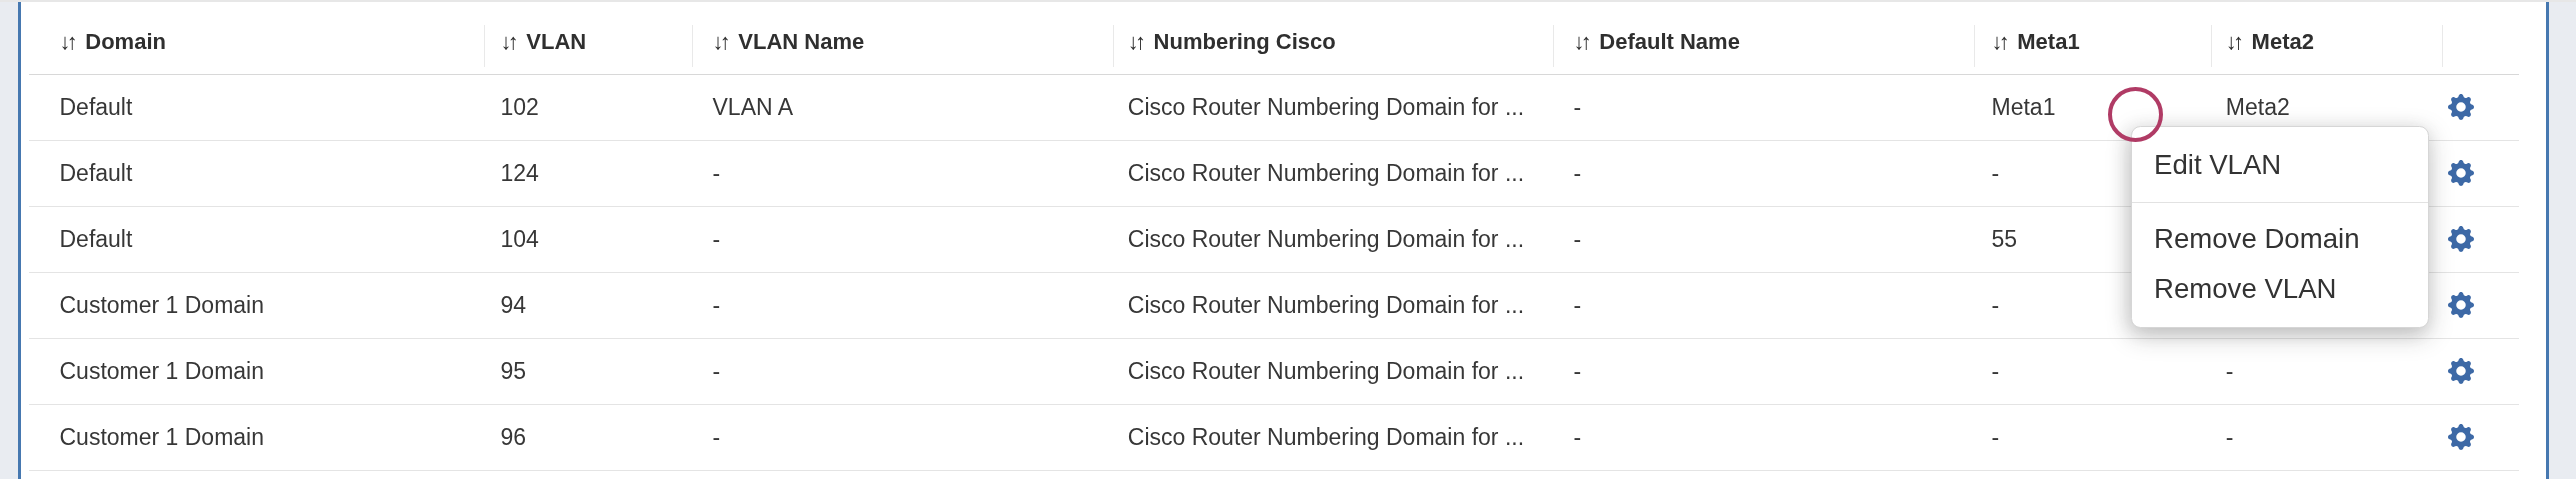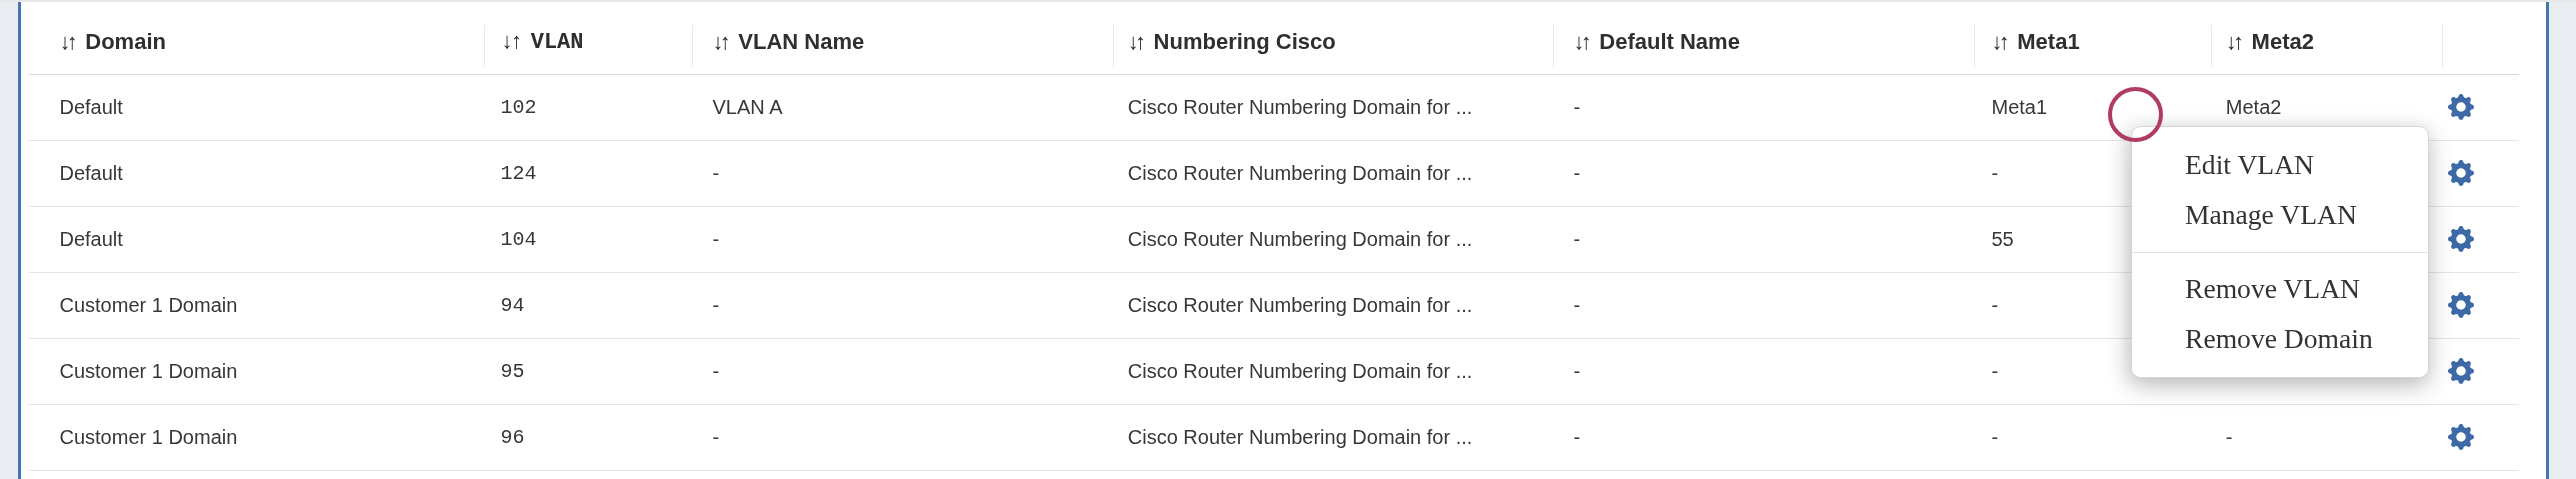--- a/index.html
+++ b/index.html
@@ -56,26 +56,26 @@
   thead th.sep::before {
     content: ""; position: absolute; left: -1px; top: 25px;
     width: 1.9px; height: 42px; background: var(--col-separator);
   }
   .sort-glyph {
     display: inline-block; letter-spacing: -3.8px; margin-right: 11.4px;
     font-weight: 700; color: var(--header-text);
   }
   tbody td {
     height: 66px; vertical-align: middle;
-    font-size: 20px; color: var(--cell-text);
+    font-size: 23px; color: var(--cell-text);
     border-bottom: 1.9px solid var(--row-line);
     white-space: nowrap; overflow: hidden;
   }
   .c-domain    { padding-left: 31px; }
-  .c-vlan      { padding-left: 16px; font-family: Liberation Mono, monospace; }
+  .c-vlan      { padding-left: 16px; }
   .c-vlanname  { padding-left: 20px; }
   .c-numdomain { padding-left: 14.3px; }
   .c-router    { padding-left: 20px; }
   .c-meta1     { padding-left: 17px; }
   .c-meta2     { padding-left: 14.3px; }
   .c-actions   { padding-left: 5.7px; }
 
   .gear-btn {
     background: none; border: none; cursor: pointer;
     width: 28.5px; height: 28.5px; padding: 0; display: inline-block;
@@ -83,24 +83,23 @@
   }
   .gear-btn svg { width: 26px; height: 26px; display: block; }
 
   .context-menu {
     position: absolute; left: 2131px; top: 126px; width: 298px;
     background: #fff; border: 1px solid var(--menu-border);
     border-radius: 9.5px; padding: 13.3px 0; z-index: 5;
     box-shadow: 0 7.6px 25px rgba(40,40,40,.25), -3.8px 3.8px 17px rgba(40,40,40,.10);
   }
   .menu-item {
-    display: block; height: 50px; line-height: 50px; padding-left: 53px;
+    display: block; height: 50px; line-height: 50px; padding-left: 22px;
     font-size: 27.6px; color: #333; text-decoration: none; cursor: pointer;
     white-space: nowrap;
-    font-family: Liberation Serif, serif;
   }
   .menu-divider {
     height: 0; border-top: 1.9px solid var(--menu-divider); margin: 11.4px 0;
   }
 
   .click-circle {
     position: absolute; left: 2108px; top: 87px;
     width: 55px; height: 55px; border-radius: 50%;
     border: 4.8px solid var(--circle-pink);
     background: transparent; z-index: 9; pointer-events: none;
@@ -248,25 +247,24 @@
           </span>
         </button>
       </td>
     </tr>
       </tbody>
   </table>
 
   <div class="context-menu">
     <div class="menu-group">
       <a class="menu-item">Edit VLAN</a>
-      <a class="menu-item">Manage VLAN</a>
     </div>
     <div class="menu-divider"></div>
     <div class="menu-group">
+      <a class="menu-item">Remove Domain</a>
       <a class="menu-item">Remove VLAN</a>
-      <a class="menu-item">Remove Domain</a>
     </div>
   </div>
 
   <div class="click-circle"></div>
 
 </div>
 
 
 </body></html>

